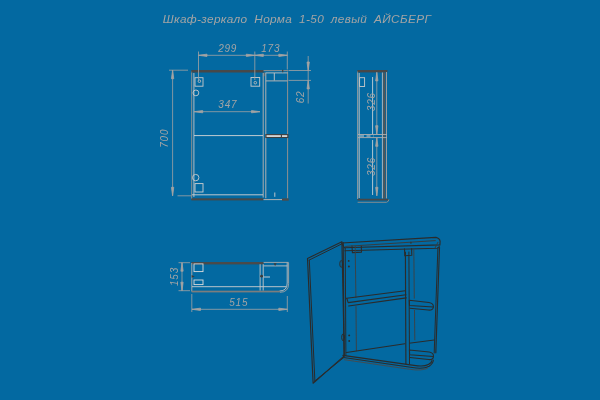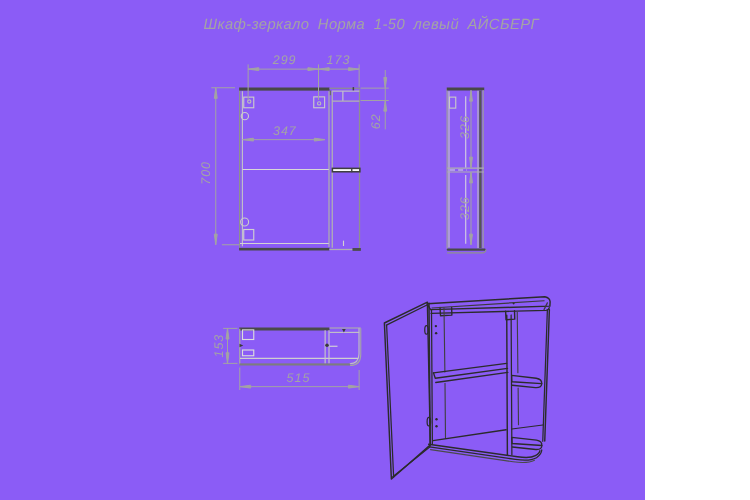--- a/index.html
+++ b/index.html
@@ -1,16 +1,16 @@
 <!DOCTYPE html>
 <html><head>
 <meta charset="utf-8">
 <style>
   html,body{margin:0;padding:0;background:#fff;}
-  .page{position:relative;width:516px;height:400px;background:#8b5cf6;overflow:hidden;}
+  .page{position:relative;width:600px;height:400px;background:#0369a1;overflow:hidden;}
   svg{position:absolute;left:0;top:0;filter:blur(0.5px);}
   text{font-family:"Liberation Sans",sans-serif;font-style:italic;}
 </style>
 </head>
 <body>
 <div class="page">
 <svg width="600" height="400" viewBox="0 0 600 400">
 
   <g>
     <text x="297" y="23" font-size="11.8" fill="#a4a4a4" text-anchor="middle" letter-spacing="0.35" word-spacing="3.2">Шкаф-зеркало Норма 1-50 левый АЙСБЕРГ</text>

